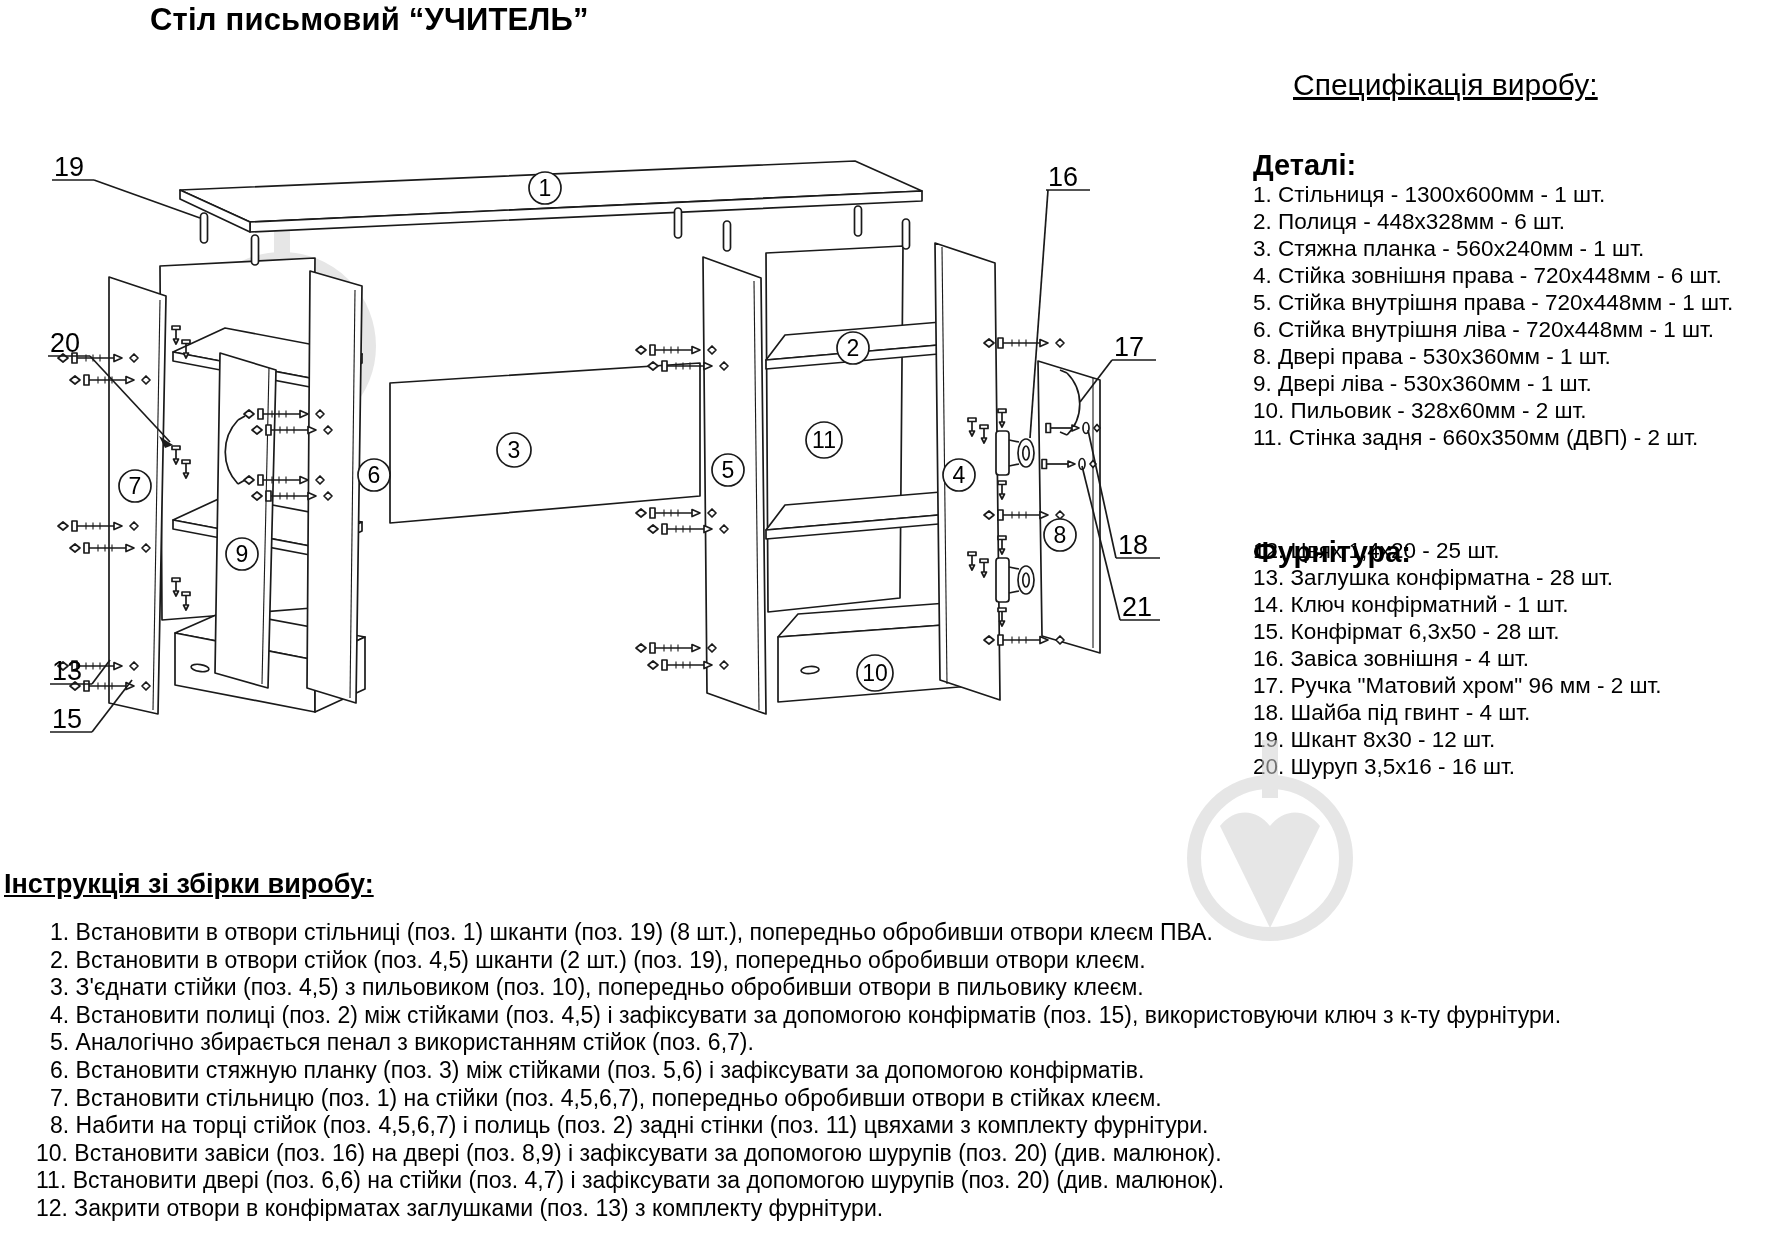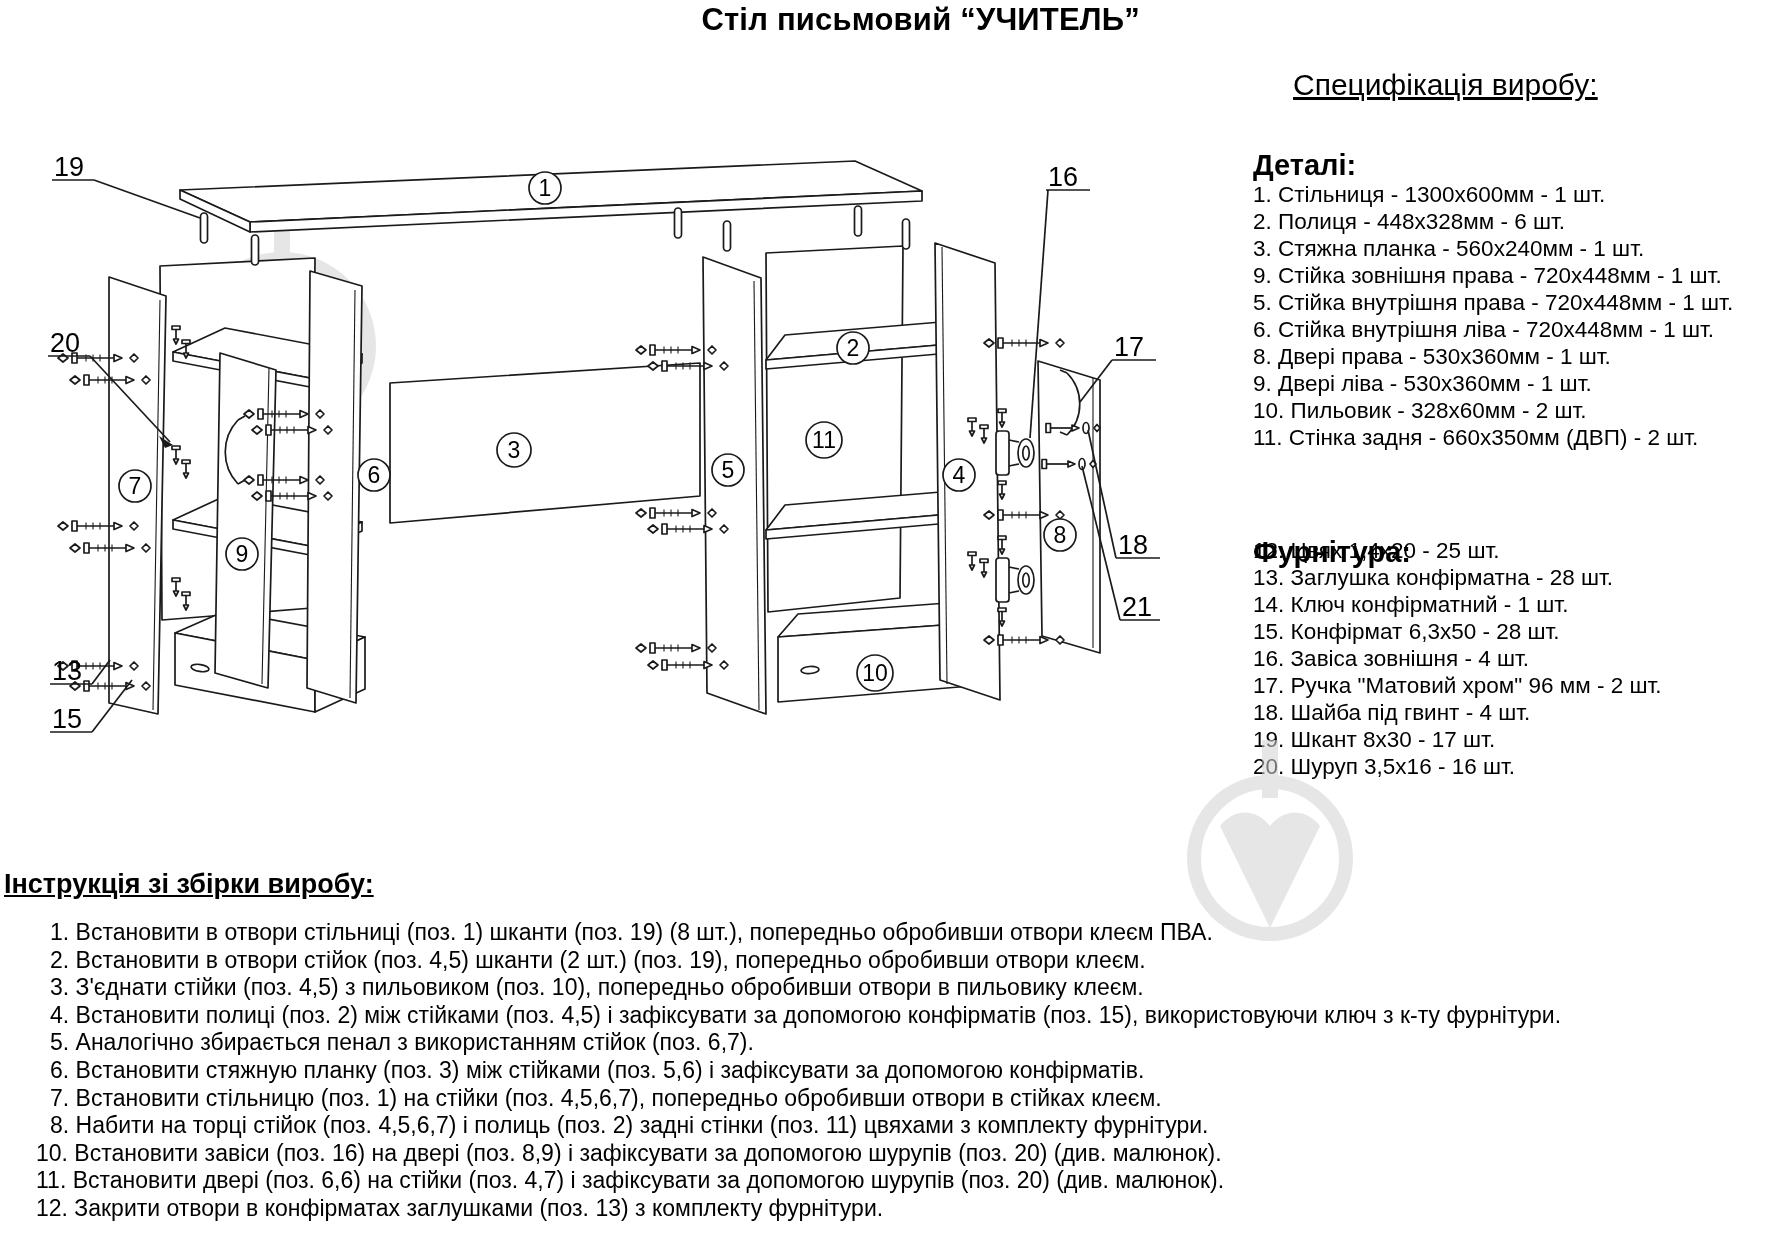--- a/index.html
+++ b/index.html
@@ -1,21 +1,21 @@
 <!DOCTYPE html>
 <html><head>
 <meta charset="utf-8">
 <style>
   html,body{margin:0;padding:0}
   body{
     position:relative;width:1766px;height:1253px;background:#ffffff;
     font-family:"Liberation Sans",sans-serif;color:#000;overflow:hidden;
   }
   .abs{position:absolute}
-  .title{left:160px;top:2px;width:980px;text-align:right;font-size:31px;font-weight:bold;letter-spacing:.2px}
+  .title{left:150px;top:2px;width:980px;text-align:left;font-size:31px;font-weight:bold;letter-spacing:.2px}
   .spec-heading{left:1293px;top:68px;font-size:30px;font-weight:normal;text-decoration:underline}
   .sub-heading{font-size:29px;font-weight:bold}
   .details-heading{left:1253px;top:149px}
   .hw-heading{left:1253px;top:536px}
   .spec-list{left:1253px;width:510px;font-size:22.5px}
   .spec-list div{line-height:27px;white-space:nowrap}
   .details-list{top:181px}
   .hw-list{top:537px}
   .instr-heading{left:4px;top:869px;font-size:27px;font-weight:bold;text-decoration:underline}
   .steps{left:36px;top:919px;width:1500px;font-size:23px}
@@ -266,38 +266,38 @@
       <text x="814" y="320" class="co-t">11</text>
   </g>
 </svg>
 
 <div class="abs spec-heading">Специфікація виробу:</div>
 <div class="abs sub-heading details-heading">Деталі:</div>
 <div class="abs spec-list details-list">
   <div>1. Стільниця - 1300х600мм - 1 шт.</div>
   <div>2. Полиця - 448х328мм - 6 шт.</div>
   <div>3. Стяжна планка - 560х240мм - 1 шт.</div>
-  <div>9. Стійка зовнішня права - 720х448мм - 1 шт.</div>
+  <div>4. Стійка зовнішня права - 720х448мм - 6 шт.</div>
   <div>5. Стійка внутрішня права - 720х448мм - 1 шт.</div>
   <div>6. Стійка внутрішня ліва - 720х448мм - 1 шт.</div>
   <div>8. Двері права - 530х360мм - 1 шт.</div>
   <div>9. Двері ліва - 530х360мм - 1 шт.</div>
   <div>10. Пильовик - 328х60мм - 2 шт.</div>
   <div>11. Стінка задня - 660х350мм (ДВП) - 2 шт.</div>
 </div>
 <div class="abs sub-heading hw-heading">Фурнітура:</div>
 <div class="abs spec-list hw-list">
   <div>12. Цвях 1,4х20 - 25 шт.</div>
   <div>13. Заглушка конфірматна - 28 шт.</div>
   <div>14. Ключ конфірматний - 1 шт.</div>
   <div>15. Конфірмат 6,3х50 - 28 шт.</div>
   <div>16. Завіса зовнішня - 4 шт.</div>
   <div>17. Ручка "Матовий хром" 96 мм - 2 шт.</div>
   <div>18. Шайба під гвинт - 4 шт.</div>
-  <div>19. Шкант 8х30 - 17 шт.</div>
+  <div>19. Шкант 8х30 - 12 шт.</div>
   <div>20. Шуруп 3,5х16 - 16 шт.</div>
 </div>
 
 <div class="abs instr-heading">Інструкція зі збірки виробу:</div>
 <div class="abs steps">
   <div class="pad">1. Встановити в отвори стільниці (поз. 1) шканти (поз. 19) (8 шт.), попередньо обробивши отвори клеєм ПВА.</div>
   <div class="pad">2. Встановити в отвори стійок (поз. 4,5) шканти (2 шт.) (поз. 19), попередньо обробивши отвори клеєм.</div>
   <div class="pad">3. З'єднати стійки (поз. 4,5) з пильовиком (поз. 10), попередньо обробивши отвори в пильовику клеєм.</div>
   <div class="pad">4. Встановити полиці (поз. 2) між стійками (поз. 4,5) і зафіксувати за допомогою конфірматів (поз. 15), використовуючи ключ з к-ту фурнітури.</div>
   <div class="pad">5. Аналогічно збирається пенал з використанням стійок (поз. 6,7).</div>

